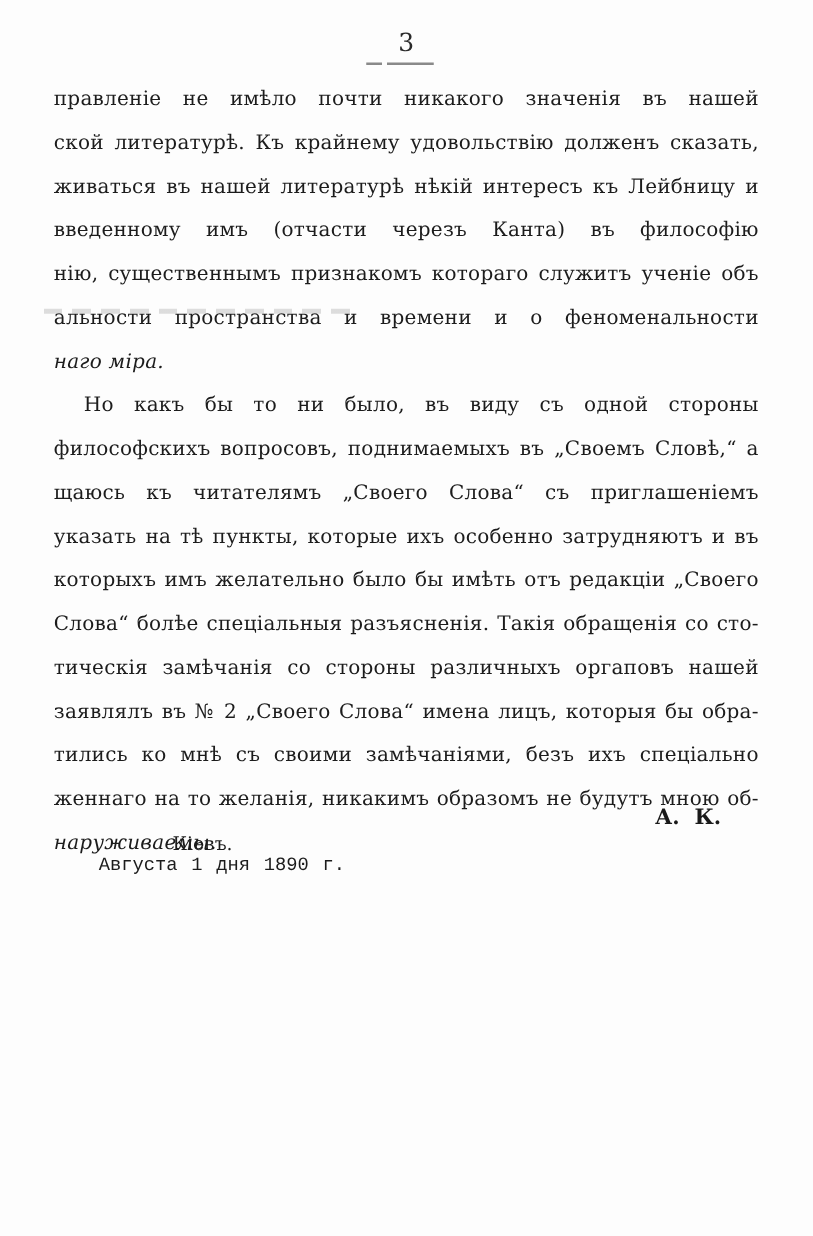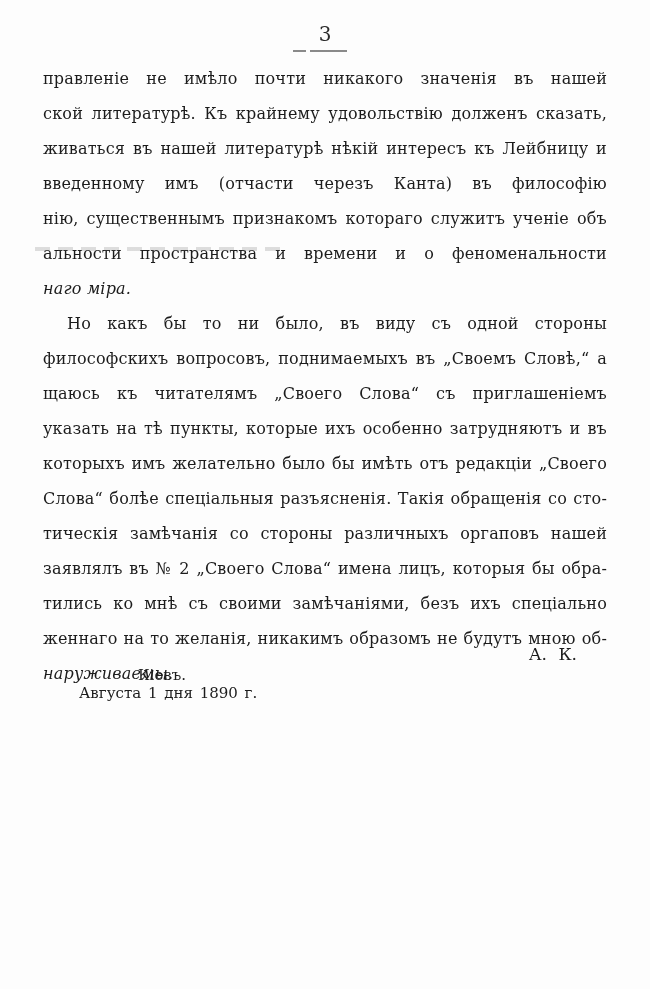--- a/index.html
+++ b/index.html
@@ -79,36 +79,37 @@
       transparent 15px, transparent 23px);
     opacity: 0.45;
   }
   .signature {
     position: absolute;
     top: 644px;
     left: 430px;
     width: 147px;
     text-align: right;
     font-size: 17px;
-    font-weight: normal;
+    font-weight: bold;
     word-spacing: 6px;
     color: #1a1a1a;
   }
   .place-line {
     position: absolute;
     top: 666px;
     left: 138px;
     font-size: 15px;
   }
   .date-line {
     position: absolute;
     top: 684px;
     left: 79px;
     font-size: 15px;
     word-spacing: 2px;
+    font-family: Liberation Mono, monospace;
   }
 </style>
 </head>
 <body>
 
 <div class="page">
 
   <div class="page-number">3</div>
   <div class="page-number-rule"></div>
 

